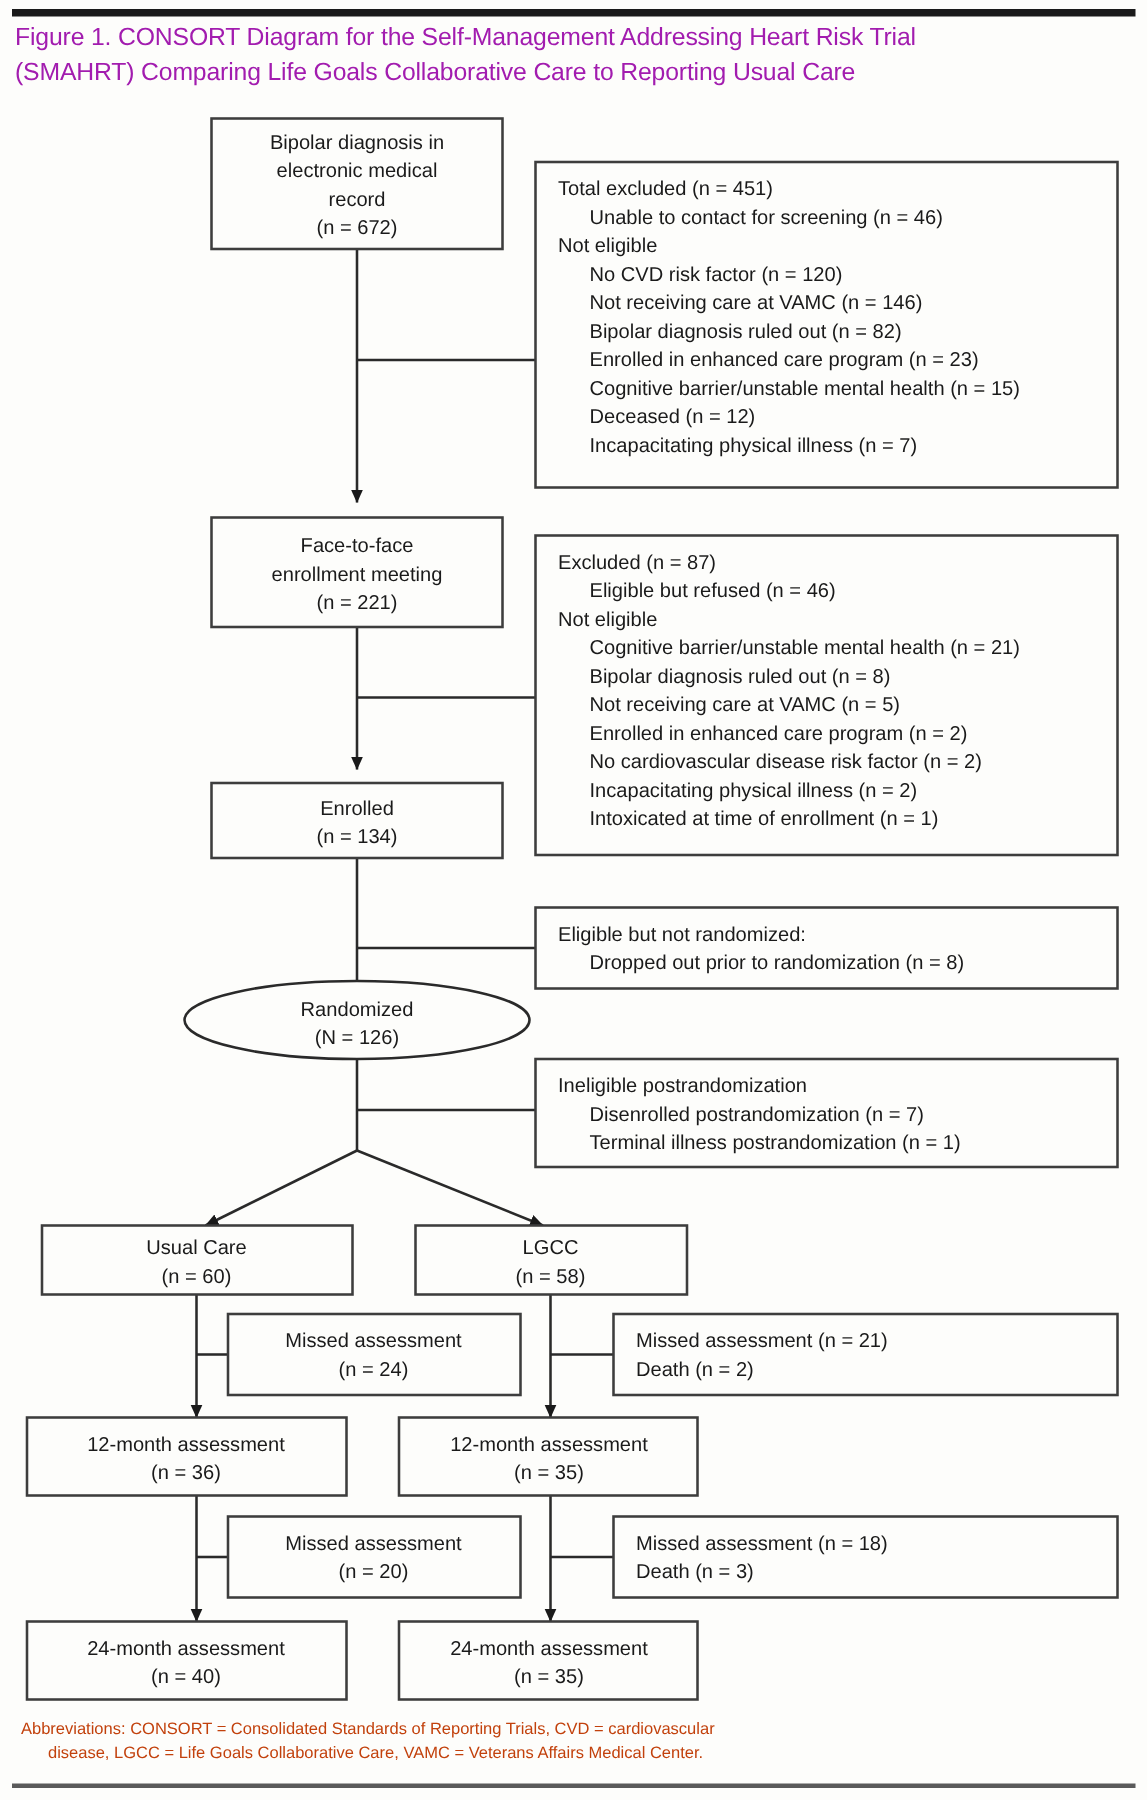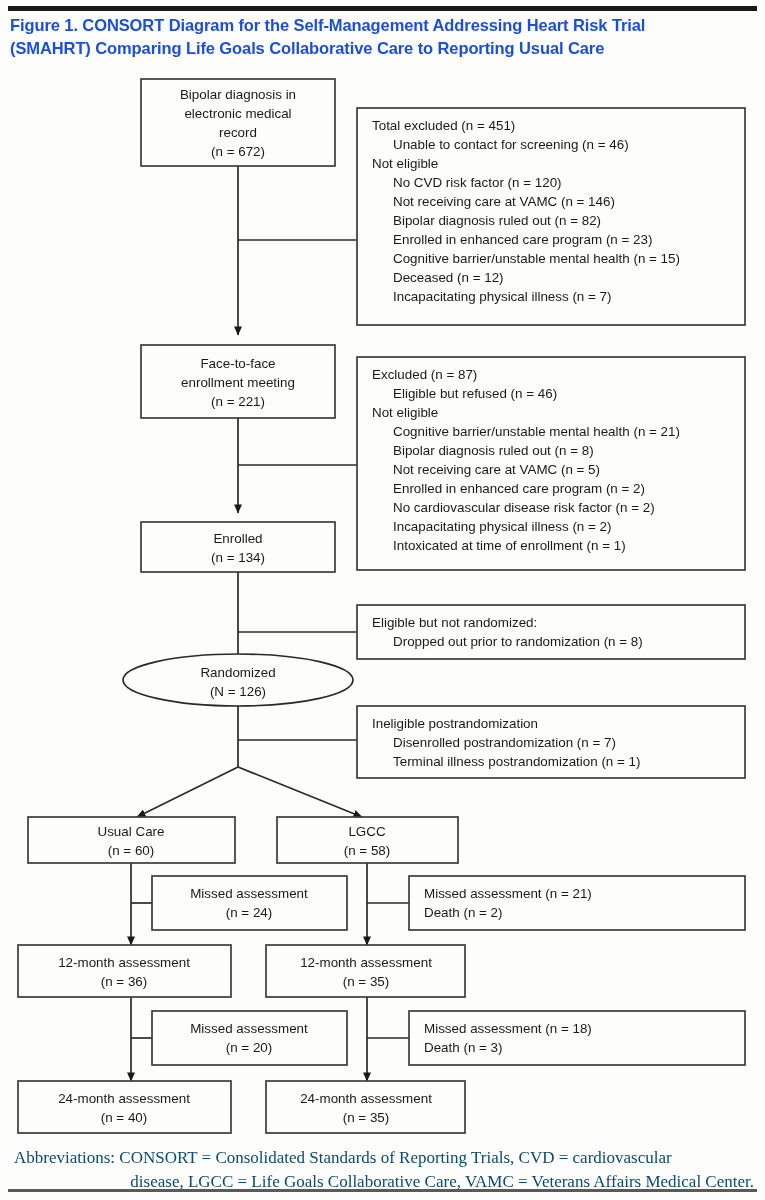--- a/index.html
+++ b/index.html
@@ -3,27 +3,27 @@
 <meta charset="utf-8">
 <style>
   html,body{margin:0;padding:0;background:#ffffff;}
   body{width:765px;height:1200px;font-family:"Liberation Sans",sans-serif;color:#000;}
   #page{position:relative;width:765px;height:1200px;overflow:hidden;background:#fdfdfb;}
 
   .rule-top{position:absolute;left:8px;top:6px;width:749px;height:5px;background:#1a1a1a;}
   .rule-bottom{position:absolute;left:8px;top:1189px;width:749px;height:3px;background:#5a5a5a;}
 
   #title{position:absolute;left:10px;top:14px;width:748px;
-         font-size:16.5px;font-weight:bold;line-height:1.38;letter-spacing:-0.1px;color:#1d4ed8;}
+         font-size:16.5px;font-weight:normal;line-height:1.38;letter-spacing:-0.1px;color:#a21caf;}
   #title .ln{display:block;}
 
   #footnote{position:absolute;left:14px;top:1146px;width:740px;
-            font-family:Liberation Serif, serif;font-size:17px;line-height:1.42;color:#0c4a6e;}
+            font-family:Liberation Sans, sans-serif;font-size:11px;line-height:1.42;color:#c2410c;}
   #footnote .fl{display:block;}
-  #footnote .fl2{padding-left:18px;text-align:right;}
+  #footnote .fl2{padding-left:18px;}
 
   svg#diagram{position:absolute;left:0;top:60px;}
   svg#diagram text{font-family:"Liberation Sans",sans-serif;fill:#1a1a1a;}
   .bx{fill:#fdfdfb;stroke:#3d3d3d;stroke-width:1.7;}
   .ell{fill:#fdfdfb;stroke:#2a2a2a;stroke-width:1.7;}
   .ln{stroke:#2a2a2a;stroke-width:1.7;fill:none;}
   .t{font-size:13.4px;}
   .tc{text-anchor:middle;}
 </style>
 </head>

